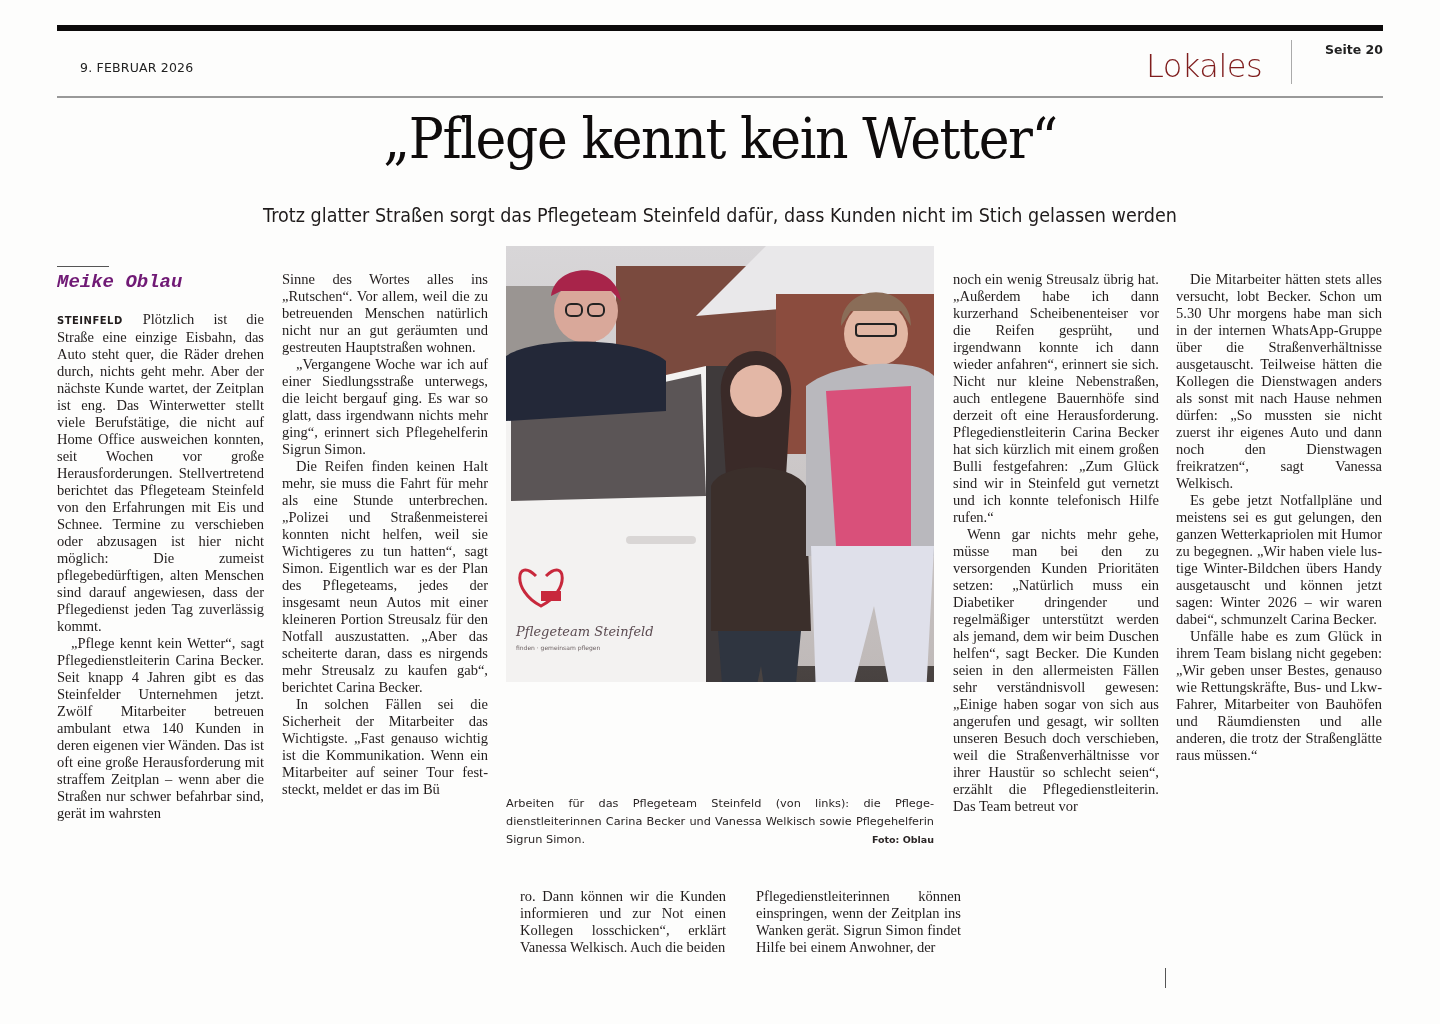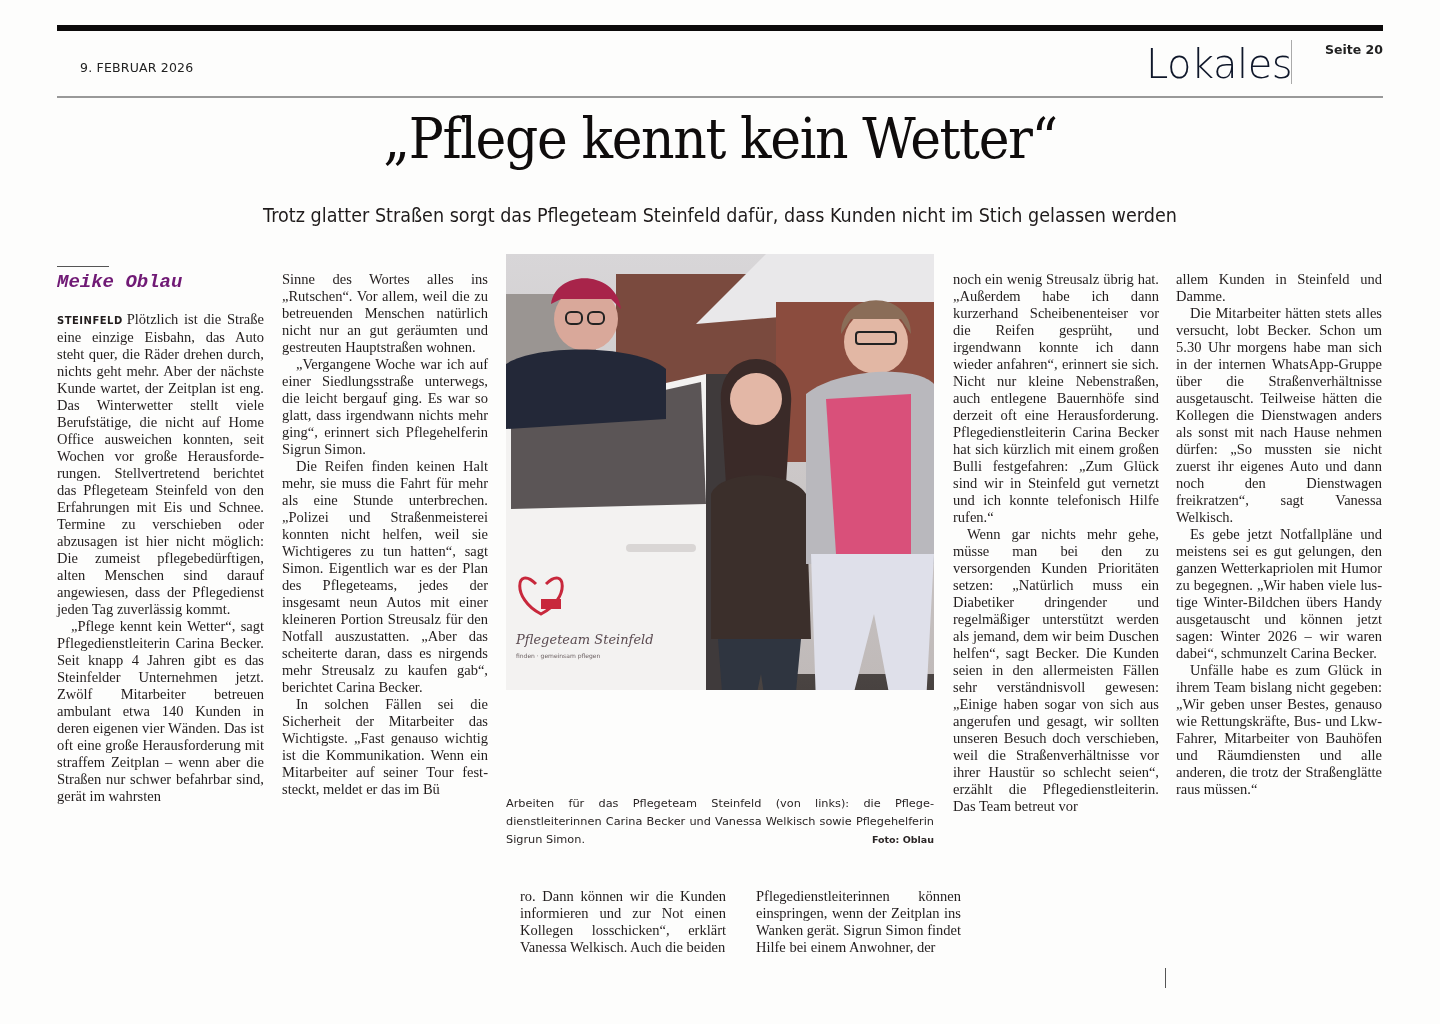--- a/index.html
+++ b/index.html
@@ -2,33 +2,33 @@
 <html><head>
 <meta charset="utf-8">
 <style>
   html, body { margin:0; padding:0; }
   body {
     width:1440px; height:1024px; background:#fdfdfc; position:relative; overflow:hidden;
     font-family:"DejaVu Serif", serif; color:#1e1a1a;
   }
   .topbar { position:absolute; left:57px; top:25px; width:1326px; height:6px; background:#0c0a0a; }
   .date { position:absolute; left:57px; top:60px; font-family:"DejaVu Sans", sans-serif; font-size:12.5px; letter-spacing:0.2px; color:#222;margin-left:23px; }
-  .section { position:absolute; left:1146px; top:41px; font-family:"DejaVu Sans", sans-serif; font-size:40px; font-weight:300; color:#0f172a; letter-spacing:-0.5px; }
+  .section { position:absolute; left:1146px; top:47px; font-family:"DejaVu Sans", sans-serif; font-size:32px; font-weight:300; color:#7f1d1d; letter-spacing:-0.5px; }
   .secdiv { position:absolute; left:1291px; top:40px; width:1px; height:44px; background:#aaa; }
   .page { position:absolute; left:1325px; top:42px; font-family:"DejaVu Sans", sans-serif; font-size:12.5px; font-weight:bold; color:#222; }
   .rule2 { position:absolute; left:57px; top:96px; width:1326px; height:2px; background:#999; }
   .headline { position:absolute; left:0; width:1440px; top:106px; text-align:center; font-family:"DejaVu Serif", serif; font-size:56px; letter-spacing:-1.5px; color:#0f0c0c; transform:scaleX(0.93); }
   .subhead { position:absolute; left:0; width:1440px; top:203px; text-align:center; font-family:"DejaVu Sans", sans-serif; font-size:20px; color:#1f1b1b; transform:scaleX(0.88); }
   .col { position:absolute; font-family:"Liberation Serif", serif; font-size:14.5px; line-height:17px; text-align:justify; hyphens:manual; color:#211c1c; }
   .col p { margin:0; text-indent:14px; }
   .col p.first { text-indent:0; }
-  .dateline { font-family:"DejaVu Sans", sans-serif; font-weight:bold; font-size:10px; letter-spacing:0.5px; margin-right:4px; }
+  .dateline { font-family:"DejaVu Sans", sans-serif; font-weight:bold; font-size:10px; letter-spacing:0.5px; margin-right:20px; }
   .author { position:absolute; left:57px; top:271px; font-family:Liberation Mono, monospace; font-style:italic; font-weight:bold; font-size:19px; color:#701a75; }
   .authrule { position:absolute; left:57px; top:266px; width:52px; height:1px; background:#555; }
-  .photo { position:absolute; left:506px; top:254px; width:428px; height:436px; overflow:hidden; background:#7dd3fc; }
+  .photo { position:absolute; left:506px; top:246px; width:428px; height:436px; overflow:hidden; background:#7dd3fc; }
   .caption { position:absolute; left:506px; top:795px; width:428px; font-family:"DejaVu Sans", sans-serif; font-size:11.3px; line-height:17.8px; color:#2a2525; text-align:justify; }
   .credit { position:absolute; right:0; bottom:0; font-size:9.5px;font-weight:bold; }
   .colline { position:absolute; left:1165px; top:968px; width:1px; height:20px; background:#555; }
 </style>
 </head>
 <body>
 
 <div class="topbar"></div>
 <div class="date">9. FEBRUAR 2026</div>
 <div class="section">Lokales</div>
@@ -121,17 +121,16 @@
   <p class="first">Pflegedienstleiterinnen können einspringen, wenn der Zeitplan ins Wanken ge­rät. Sigrun Simon findet Hil­fe bei einem Anwohner, der</p>
 </div>
 
 <div class="col" style="left:953px; top:271px; width:206px;">
   <p class="first">noch ein wenig Streusalz üb­rig hat. „Außerdem habe ich dann kurzerhand Scheiben­enteiser vor die Reifen ge­sprüht, und irgendwann konnte ich dann wieder an­fahren“, erinnert sie sich. Nicht nur kleine Nebenstra­ßen, auch entlegene Bauern­höfe sind derzeit oft eine He­rausforderung. Pflegedienst­leiterin Carina Becker hat sich kürzlich mit einem gro­ßen Bulli festgefahren: „Zum Glück sind wir in Steinfeld gut vernetzt und ich konnte telefonisch Hilfe rufen.“</p>
   <p>Wenn gar nichts mehr ge­he, müsse man bei den zu versorgenden Kunden Prio­ritäten setzen: „Natürlich muss ein Diabetiker drin­gender und regelmäßiger unterstützt werden als je­mand, dem wir beim Du­schen helfen“, sagt Becker. Die Kunden seien in den al­lermeisten Fällen sehr ver­ständnisvoll gewesen: „Eini­ge haben sogar von sich aus angerufen und gesagt, wir sollten unseren Besuch doch verschieben, weil die Stra­ßenverhältnisse vor ihrer Haustür so schlecht seien“, erzählt die Pflegedienstlei­terin. Das Team betreut vor</p>
 </div>
 <div class="colline"></div>
 
 <div class="col" style="left:1176px; top:271px; width:206px;">
-  <p class="first">allem Kunden in Steinfeld und Damme.</p>
   <p>Die Mitarbeiter hätten stets alles versucht, lobt Be­cker. Schon um 5.30 Uhr morgens habe man sich in der internen WhatsApp-Gruppe über die Straßenver­hältnisse ausgetauscht. Teil­weise hätten die Kollegen die Dienstwagen anders als sonst mit nach Hause neh­men dürfen: „So mussten sie nicht zuerst ihr eigenes Auto und dann noch den Dienst­wagen freikratzen“, sagt Va­nessa Welkisch.</p>
   <p>Es gebe jetzt Notfallpläne und meistens sei es gut ge­lungen, den ganzen Wetter­kapriolen mit Humor zu be­gegnen. „Wir haben viele lus­tige Winter-Bildchen übers Handy ausgetauscht und können jetzt sagen: Winter 2026 – wir waren dabei“, schmunzelt Carina Becker.</p>
   <p>Unfälle habe es zum Glück in ihrem Team bislang nicht gegeben: „Wir geben unser Bestes, genauso wie Ret­tungskräfte, Bus- und Lkw-Fahrer, Mitarbeiter von Bau­höfen und Räumdiensten und alle anderen, die trotz der Straßenglätte raus müs­sen.“</p>
 </div>
 
 </body></html>

